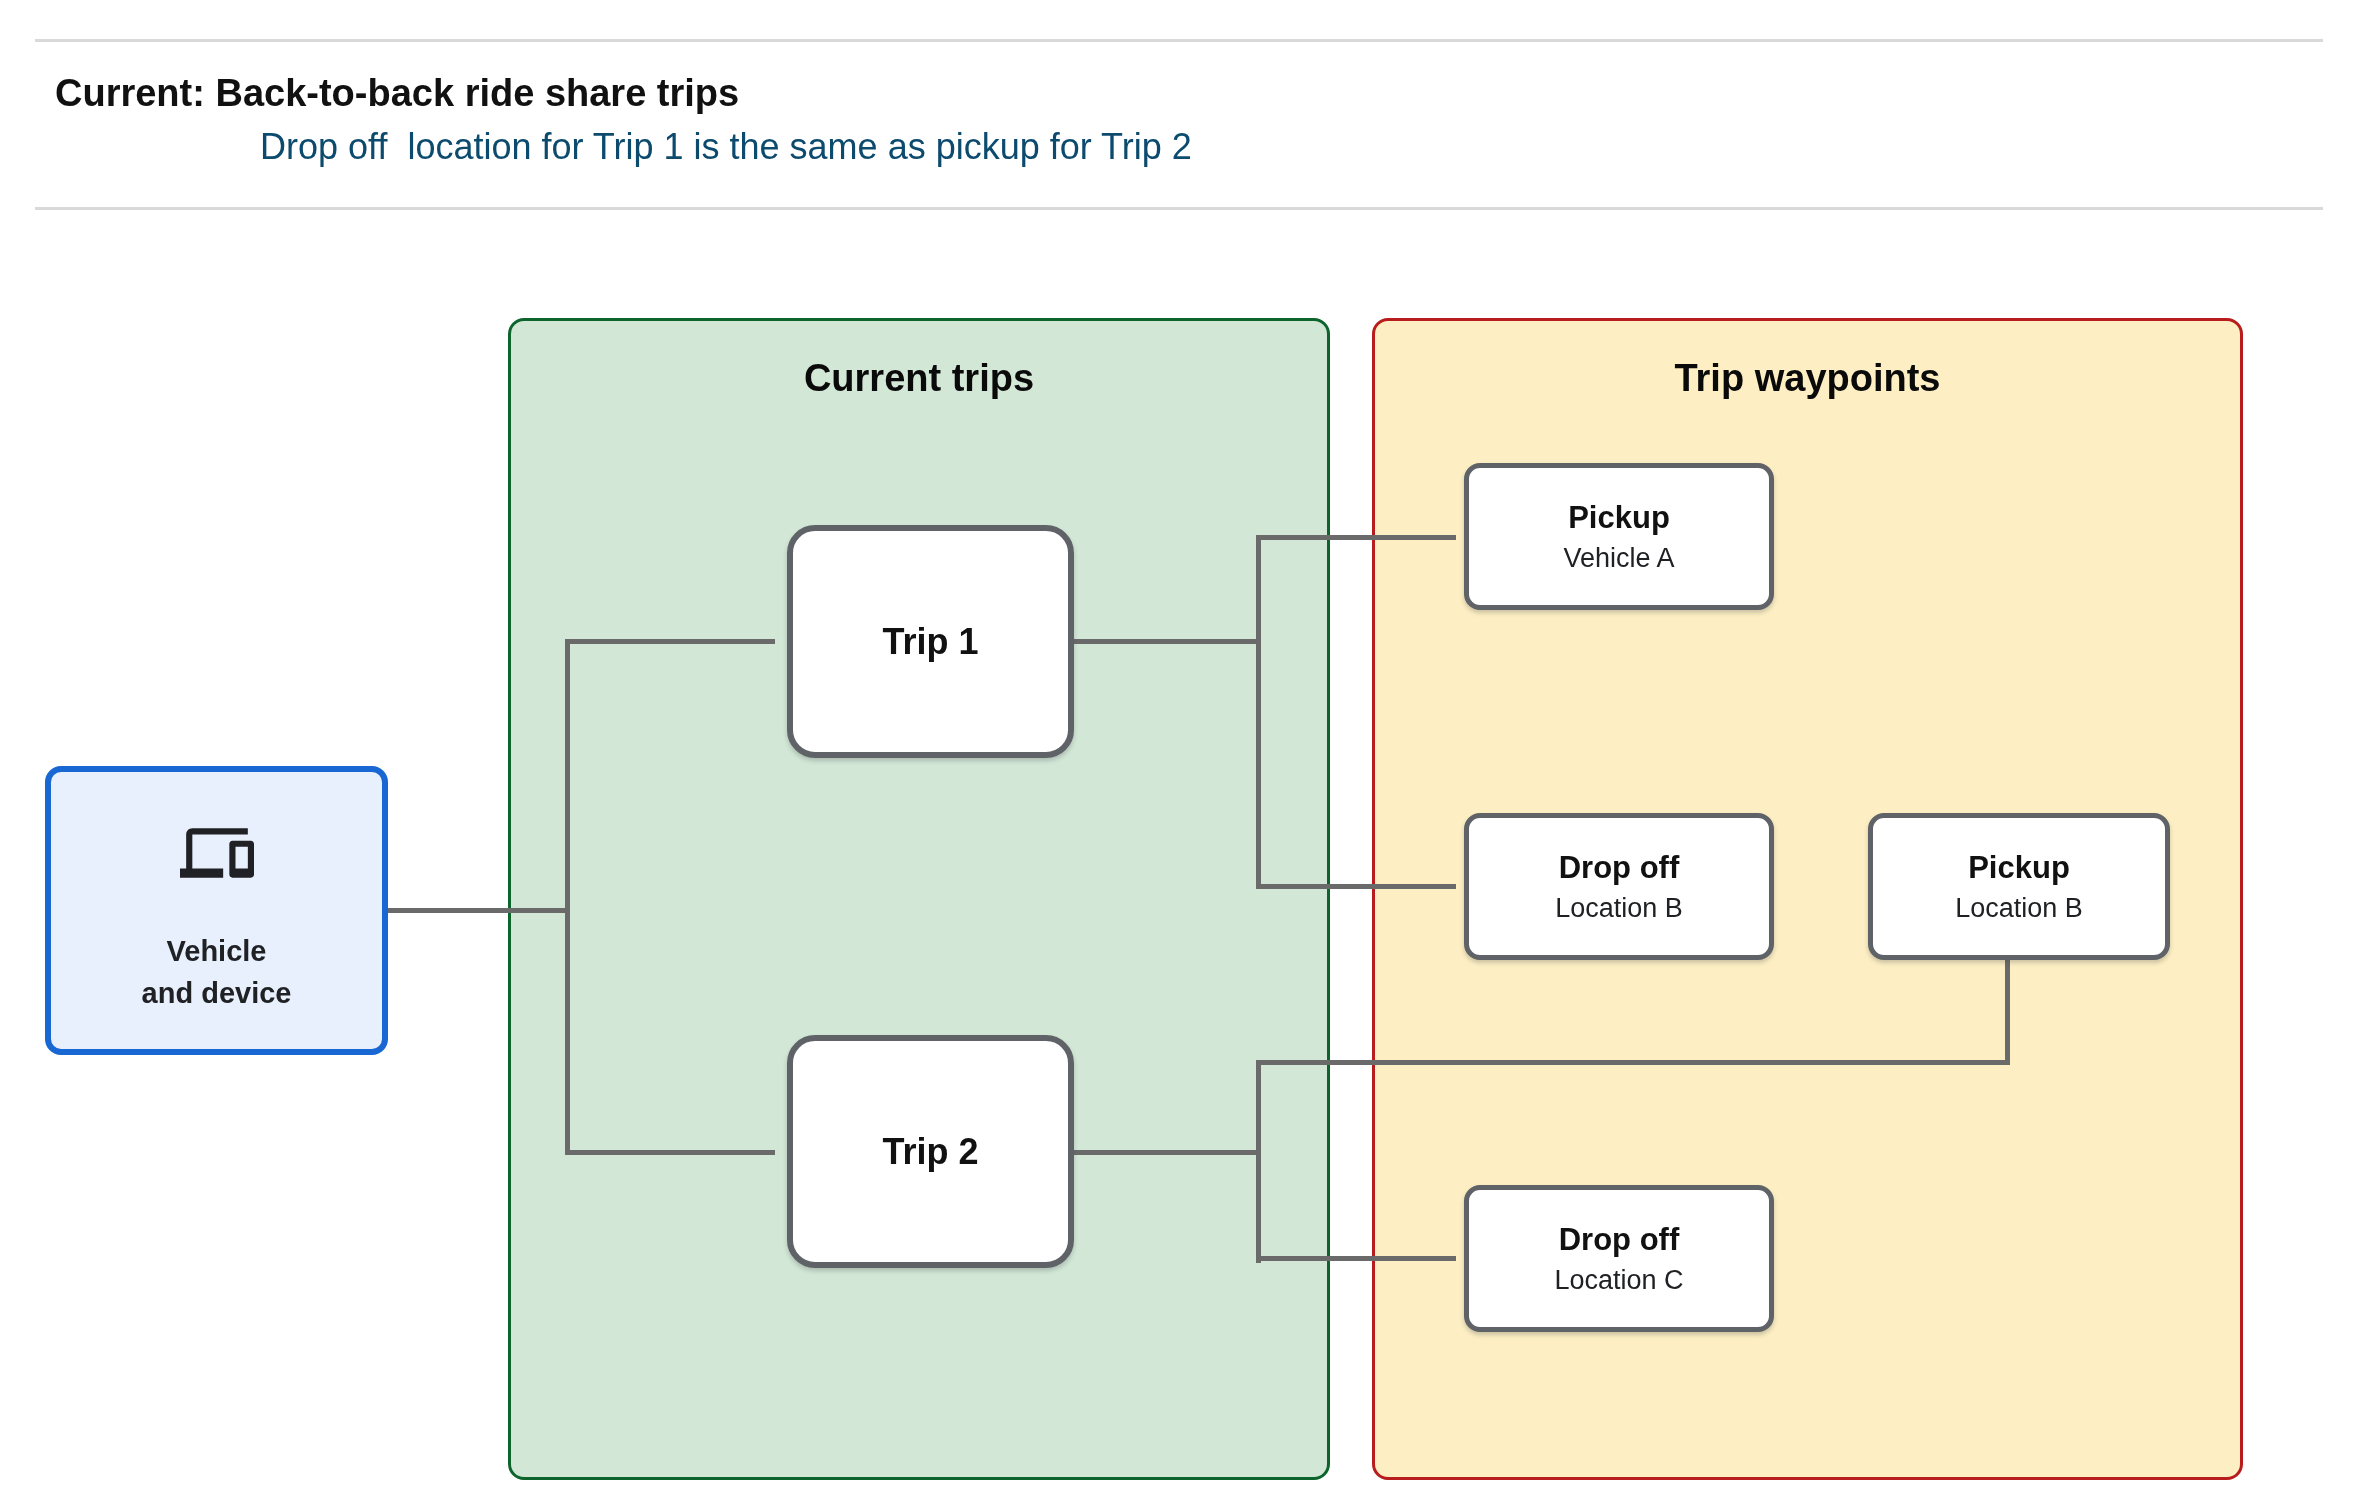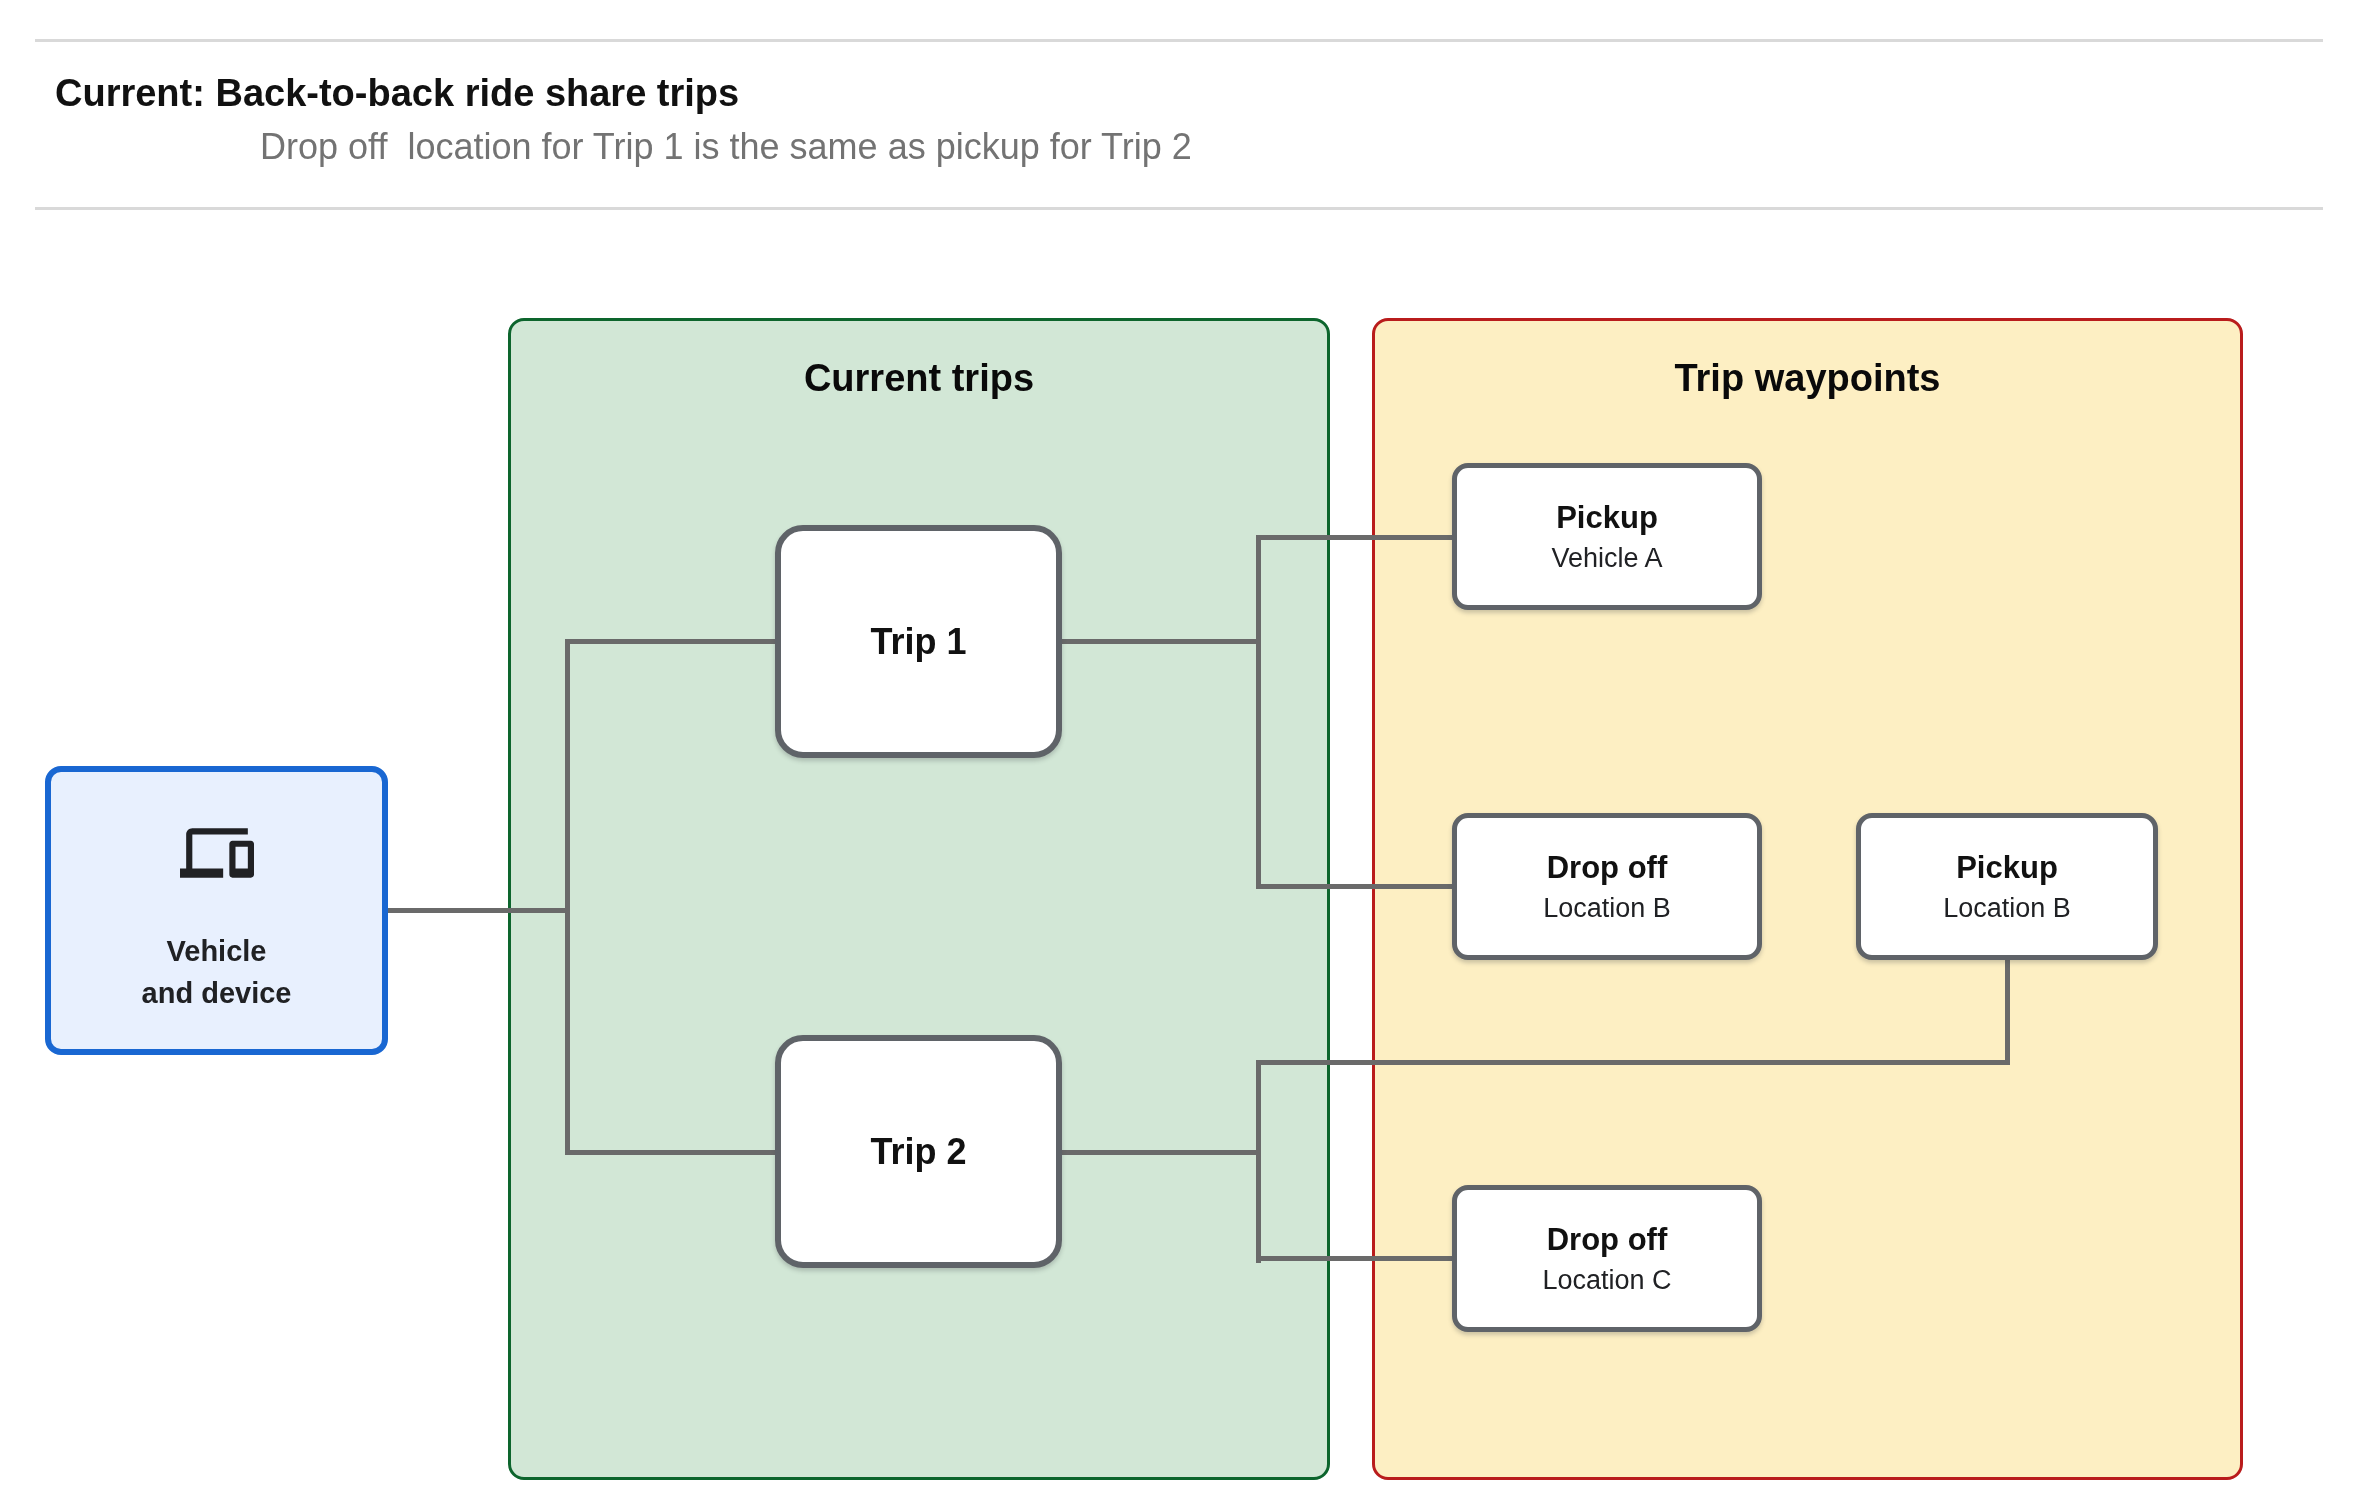--- a/index.html
+++ b/index.html
@@ -11,37 +11,37 @@
     color:#1f1f1f;
     overflow:hidden;
   }
   .sep{position:absolute;height:3px;background:#d9d9d9;}
   .page-title{
     position:absolute;left:55px;top:72px;
     font-size:38px;font-weight:bold;color:#111;letter-spacing:0;
   }
   .page-subtitle{
     position:absolute;left:260px;top:126px;
-    font-size:36px;font-weight:normal;color:#737373;white-space:pre;
+    font-size:36px;font-weight:normal;color:#0c4a6e;white-space:pre;
   }
   .panel{
     position:absolute;border-radius:16px;box-sizing:border-box;
   }
   .panel.green{background:#d2e7d6;border:3px solid #0d652d;}
   .panel.orange{background:#fdefc3;border:3px solid #b91c1c;}
   .panel-title{
     position:absolute;top:36px;left:0;width:100%;
     text-align:center;font-size:38px;font-weight:700;color:#0a0a0a;
   }
   .line{position:absolute;background:#6a6a6a;}
   .node{
     position:absolute;box-sizing:border-box;background:#ffffff;
     border:5px solid #5f6368;
     box-shadow:0 3px 4px rgba(60,64,67,0.25);
-    display:flex;flex-direction:column;align-items:center;justify-content:center;
+    display:flex;flex-direction:column;align-items:center;justify-content:center;margin-left:12px;
   }
   .trip-box{border-radius:28px;border-width:6px;}
   .trip-label{font-size:36px;font-weight:bold;color:#111;}
   .wp-box{border-radius:16px;}
   .wp-title{font-size:31px;font-weight:bold;color:#111;line-height:1.2;}
   .wp-subtitle{font-size:27px;font-weight:normal;color:#202124;margin-top:6px;line-height:1.2;}
   .vehicle-box{
     position:absolute;box-sizing:border-box;
     background:#e8f0fe;border:6px solid #1967d2;border-radius:16px;
   }

